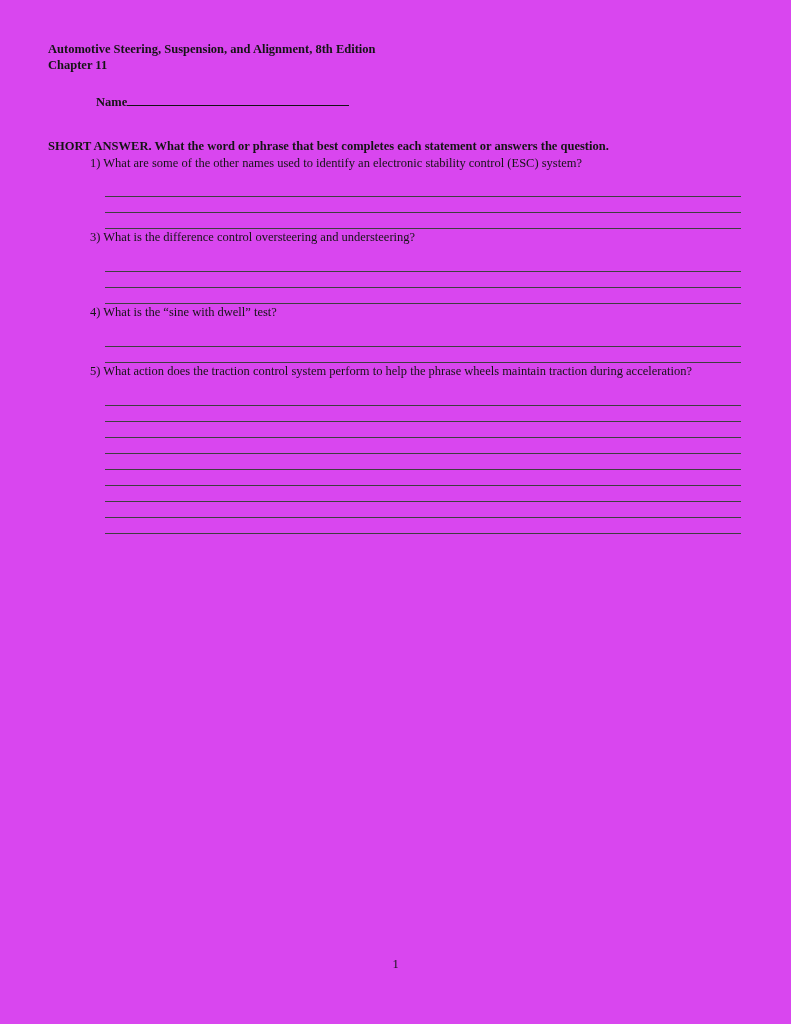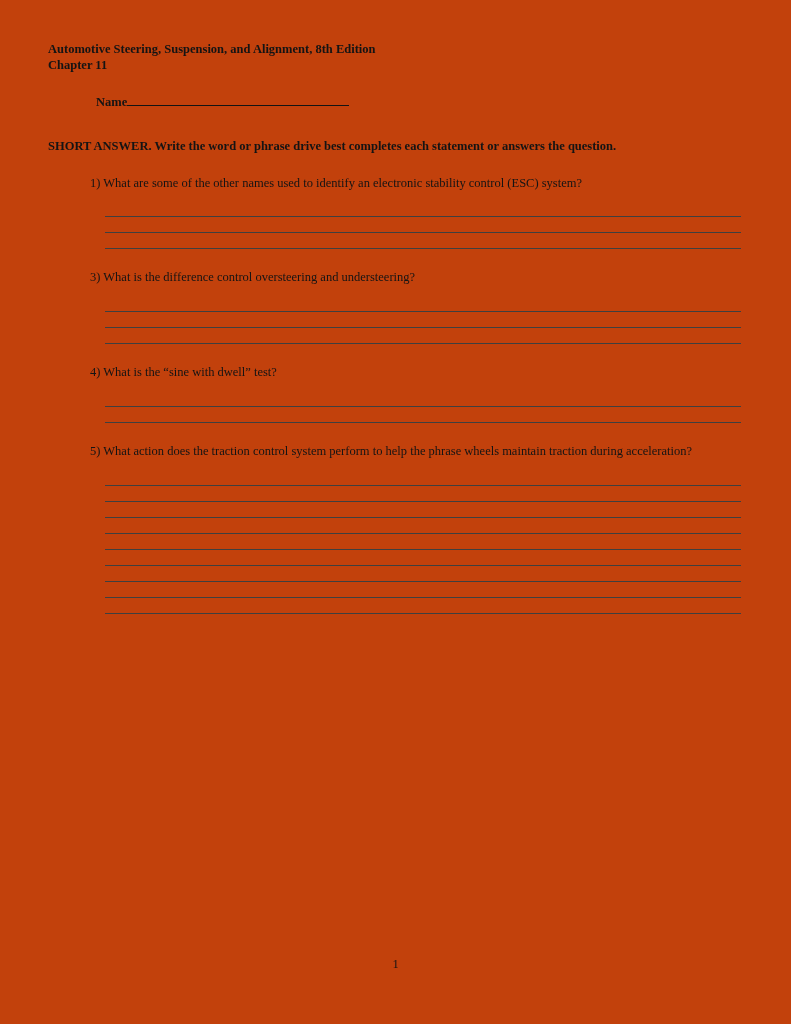--- a/index.html
+++ b/index.html
@@ -4,21 +4,21 @@
 <style>
   html, body {
     margin: 0;
     padding: 0;
     background: #ffffff;
   }
   .page {
     position: relative;
     width: 791px;
     height: 1024px;
-    background: #c2410c;
+    background: #d946ef;
     color: #141414;
     font-family: "Liberation Serif", "DejaVu Serif", serif;
     font-size: 12.5px;
     overflow: hidden;
   }
   .content {
     padding: 42px 48px 0 48px;
   }
   .doc-header {
     font-weight: bold;
@@ -36,21 +36,20 @@
     height: 12px;
     border-bottom: 1px solid #141414;
     vertical-align: baseline;
   }
   .instructions {
     margin-top: 28px;
     font-weight: bold;
     line-height: 1.3;
   }
   .question {
-    margin-top: 20px;
   }
   .q-text {
     padding-left: 59px;
     text-indent: -17px;
     line-height: 1.35;
     width: 604px;
   }
   .answer-lines {
     margin-top: 10px;
     margin-left: 57px;
@@ -77,21 +76,21 @@
 
     <div class="doc-header">
       <div>Automotive Steering, Suspension, and Alignment, 8th Edition</div>
       <div>Chapter 11</div>
     </div>
 
     <div class="name-row">
       <span>Name</span><span class="name-line"></span>
     </div>
 
-    <div class="instructions">SHORT ANSWER.  Write the word or phrase drive best completes each statement or answers the question.</div>
+    <div class="instructions">SHORT ANSWER.  What the word or phrase that best completes each statement or answers the question.</div>
 
     <div class="questions" id="questions">
         <div class="question">
           <div class="q-text"><span>1) </span> <span>What are some of the other names used to identify an electronic stability control (ESC) system?</span></div>
           <div class="answer-lines">
             <div class="answer-line"></div>
             <div class="answer-line"></div>
             <div class="answer-line"></div>
           </div>
         </div>

